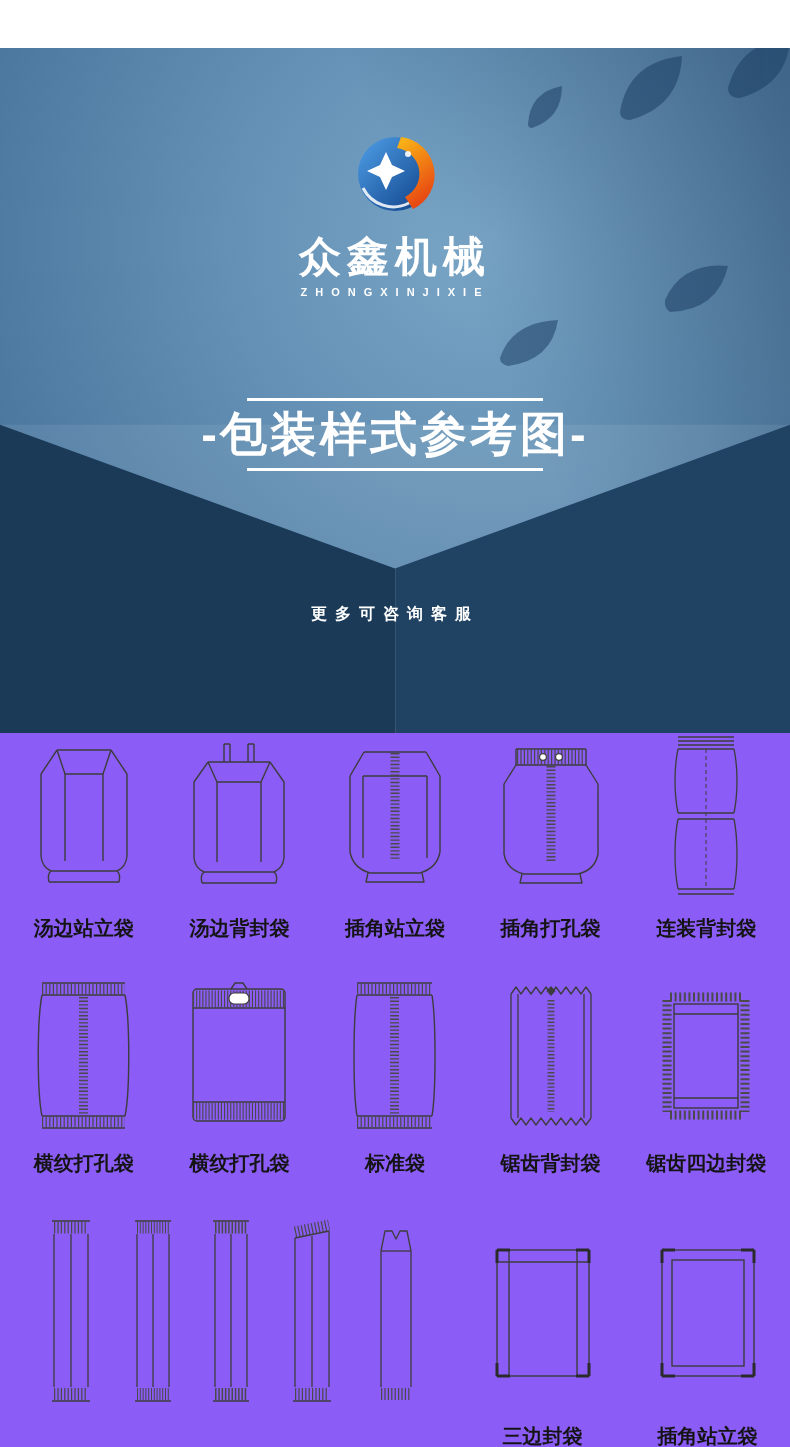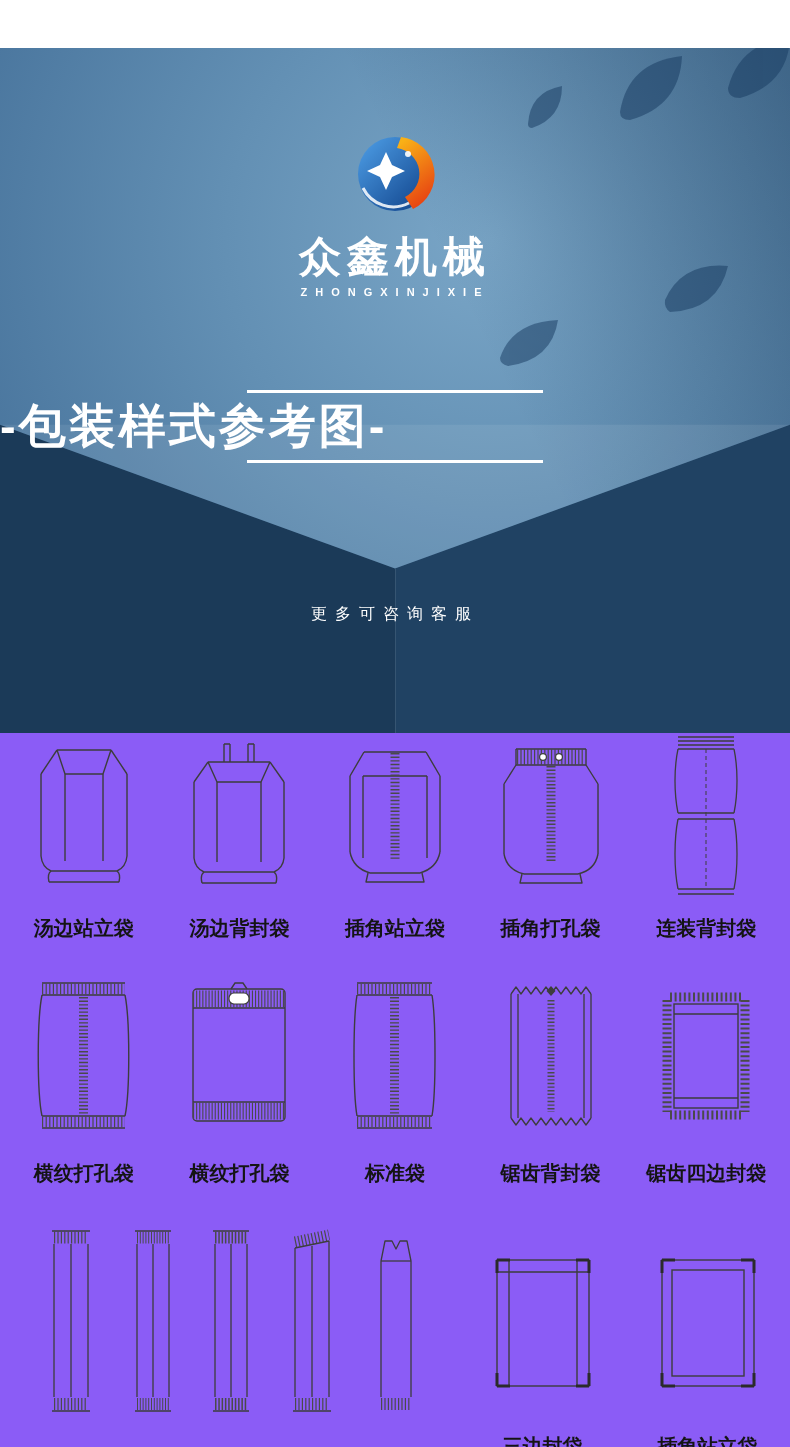--- a/index.html
+++ b/index.html
@@ -13,36 +13,36 @@
   .shade-tr{position:absolute;inset:0;background:linear-gradient(244deg, rgba(16,44,74,.38), rgba(16,44,74,0) 40%)}
   .leaves{position:absolute;top:0;right:0;width:320px;height:340px}
   .panel{position:absolute;inset:0}
   .panel-left{background:#1b3a58;clip-path:polygon(0 55%, 50% 76%, 50% 100%, 0 100%)}
   .panel-right{background:#204263;clip-path:polygon(100% 55%, 50% 76%, 50% 100%, 100% 100%)}
   .wedge{position:absolute;inset:0;background:rgba(255,255,255,.08);clip-path:polygon(0 55%, 100% 55%, 50% 76%)}
   .hero-content{position:absolute;inset:0}
   .logo{position:absolute;top:82px;left:50%;transform:translateX(-50%)}
   .brand-cn{position:absolute;top:181px;width:100%;text-align:center;color:#fff;font-size:42px;font-weight:700;letter-spacing:6px}
   .brand-en{position:absolute;top:238px;width:100%;text-align:center;color:#fff;font-size:11px;font-weight:700;letter-spacing:8px}
-  .title-wrap{position:absolute;top:342px;width:100%;color:#fff}
+  .title-wrap{position:absolute;top:350px;width:100%;text-align:center;color:#fff}
   .rule{width:296px;height:3px;background:#fff;margin:0 auto}
   .banner-title{font-size:47px;font-weight:700;letter-spacing:3px;line-height:1.42;white-space:nowrap}
-  .note{position:absolute;top:556px;width:100%;text-align:center;color:#fff;font-size:16px;font-weight:400;letter-spacing:8px;z-index:3}
+  .note{position:absolute;top:556px;width:100%;text-align:center;color:#fff;font-size:16px;font-weight:700;letter-spacing:8px;z-index:3}
   .seam{position:absolute;left:50%;top:76%;bottom:0;width:1px;background:rgba(255,255,255,.10)}
 
   
   .catalog{padding-top:0;background:#8b5cf6}
   .grid5{display:grid;grid-template-columns:repeat(5,1fr);padding:0 6px}
   figure{display:flex;flex-direction:column;align-items:center}
   .figbox{display:flex;align-items:center;justify-content:center}
   .row1 .figbox{height:172px}
   .row2{margin-top:38px}
   .row2 .figbox{height:152px}
   figcaption{font-size:20px;font-weight:700;color:#141414;margin-top:10px;white-space:nowrap}
-  .row2 figcaption{margin-top:28px}
+  .row2 figcaption{margin-top:18px}
   .row3{margin-top:42px;display:grid;grid-template-columns:460px 165px 165px;align-items:start}
   .stick-group{display:flex;flex-direction:column;align-items:center}
   .stick-figs{display:flex;align-items:flex-start;gap:34px;padding-left:6px;height:188px}
   .row3 .figbox{height:188px}
   .row3 figcaption{margin-top:16px;font-size:20px}
   svg.bag{display:block}
 </style>
 </head>
 <body>
 

